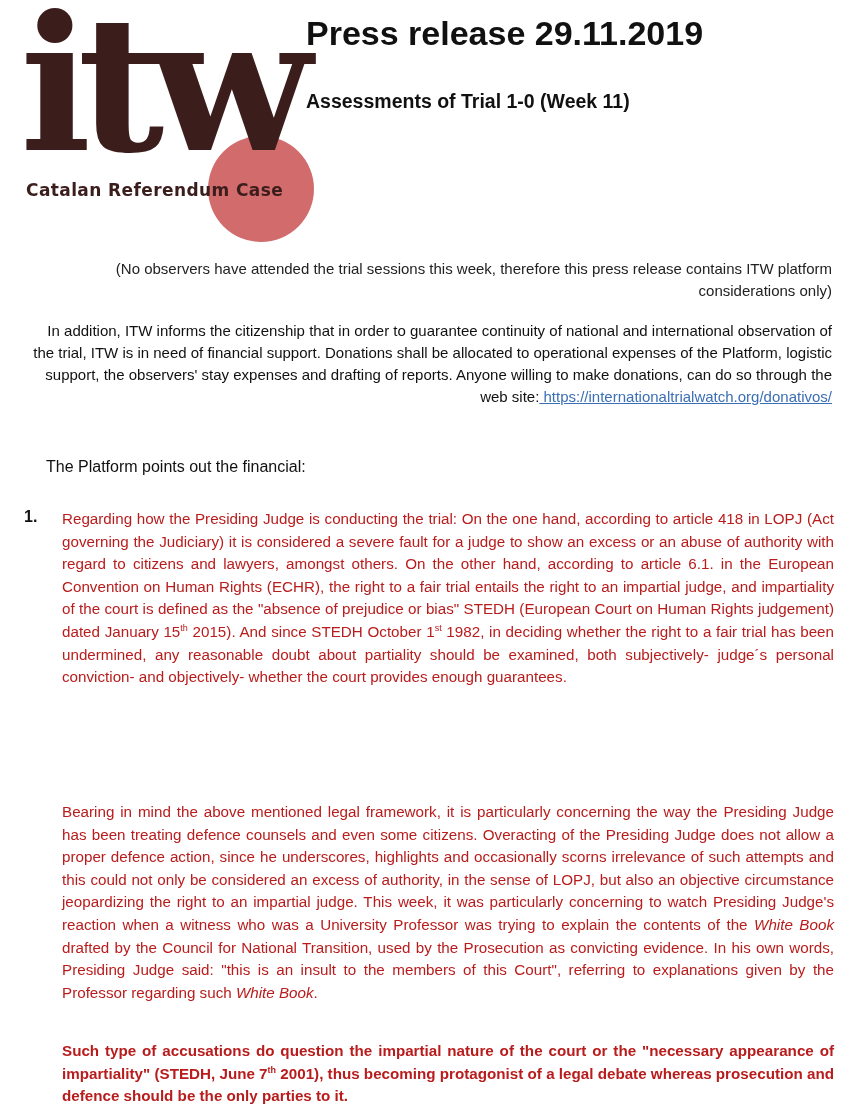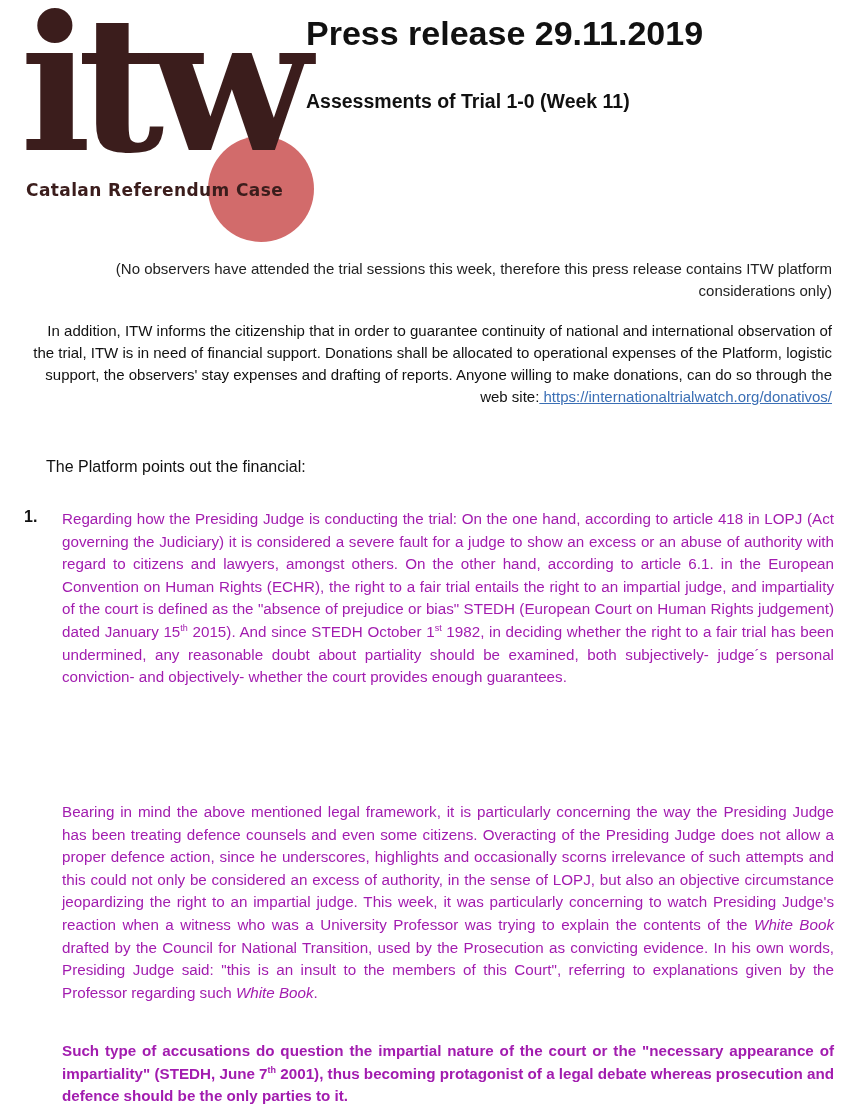--- a/index.html
+++ b/index.html
@@ -12,21 +12,21 @@
   .logo-sub { position:absolute; left:8px; top:172px; font-family:"DejaVu Sans",sans-serif; font-weight:bold; font-size:17px;
               color:#3b1d1c; letter-spacing:0.4px; white-space:nowrap; }
   .title { position:absolute; left:306px; top:14px; font-size:34px; font-weight:bold; color:#111; white-space:nowrap; }
   .subtitle { position:absolute; left:306px; top:90px; font-size:19.5px; font-weight:bold; color:#111; white-space:nowrap; }
   .p { position:absolute; left:24px; width:808px; font-size:15px; line-height:22px; color:#222;text-align:right; }
   .note { top:258px; }
   .donation { top:320px; color:#111; }
   .link { color:#3b6fb5; text-decoration:underline; }
   .heading { position:absolute; left:46px; top:458px; font-size:16px; color:#111; }
   .item-num { position:absolute; left:24px; top:508px; font-size:16px; font-weight:bold; color:#111; }
-  .item-p { position:absolute; left:62px; width:772px; font-size:15.2px; line-height:22.6px; color:#a21caf; text-align:justify; }
+  .item-p { position:absolute; left:62px; width:772px; font-size:15.2px; line-height:22.6px; color:#b91c1c; text-align:justify; }
   .ip1 { top:508px; }
   .ip2 { top:801px; }
   .ip3 { top:1040px;font-weight:bold; }
   sup { font-size:9px; line-height:0; }
 </style>
 </head>
 <body>
 
 <div class="logo">
   <div class="logo-circle"></div>

